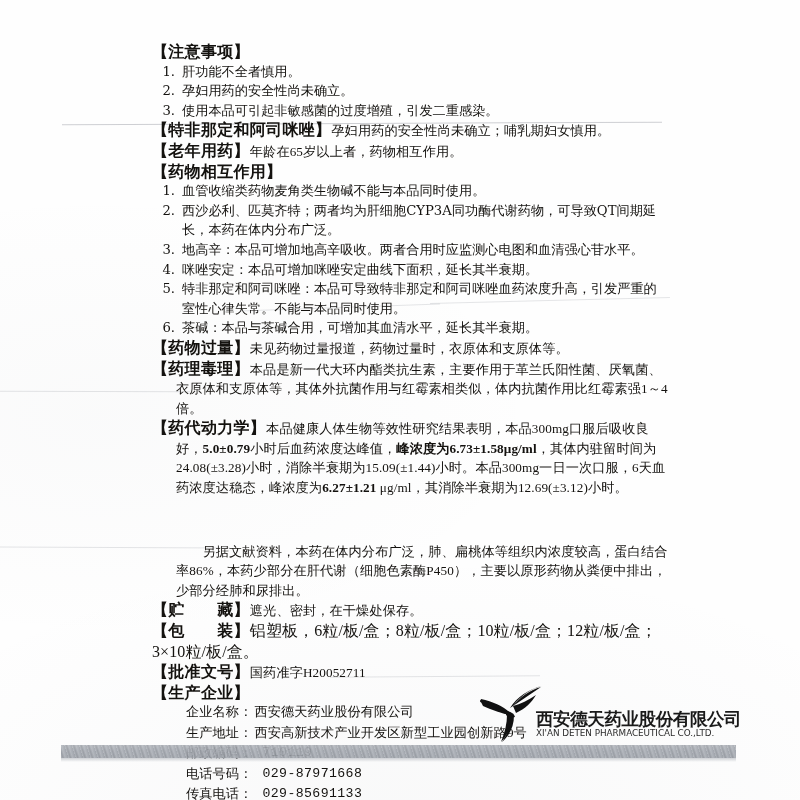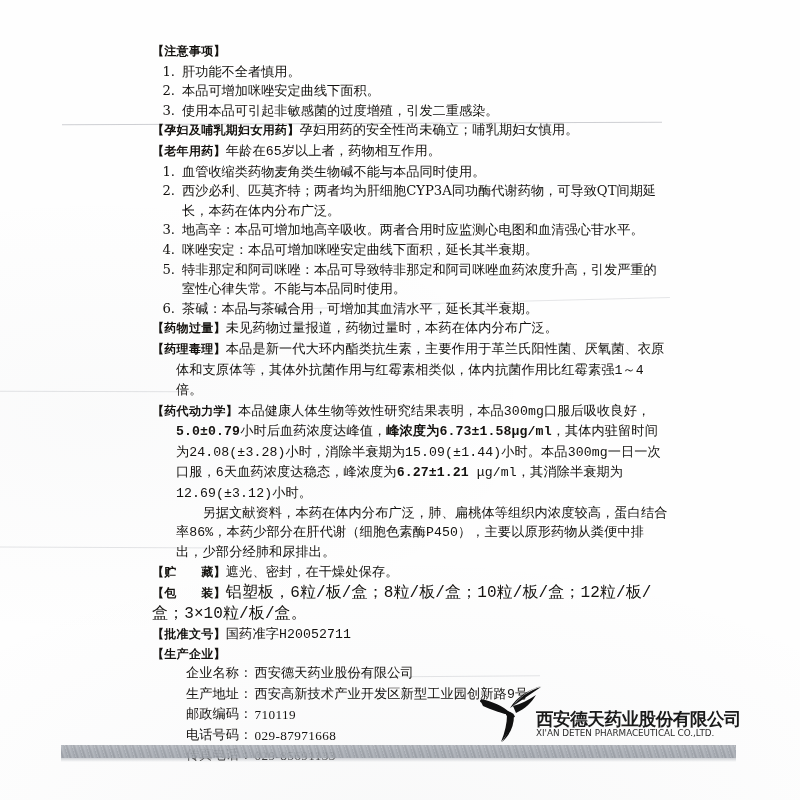--- a/index.html
+++ b/index.html
@@ -51,26 +51,26 @@
 
   .line {
     font-size: 13.2px;
     line-height: 19.6px;
     letter-spacing: 0.1px;
     white-space: normal;
   }
   .sec {
     font-weight: bold;
     font-family: "DejaVu Sans", "Liberation Sans", sans-serif;
-    font-size: 12px;
+    font-size: 16px;
     letter-spacing: 0.3px;
   }
   .body-txt {
     font-weight: normal;
-    font-family: Liberation Mono, monospace;
+    font-family: Liberation Serif, serif;
     font-size: 13.2px;
     letter-spacing: 0.1px;
   }
   .bold-inline { font-weight: bold; margin-top: 27px; }
 
   
   .numlist { margin: 0; padding: 0; list-style: none; }
   .numlist > li {
     display: flex;
     align-items: flex-start;
@@ -80,27 +80,27 @@
   .numlist > li .num {
     width: 30px;
     flex: 0 0 30px;
     text-align: right;
     padding-right: 7px;
     box-sizing: border-box;
     font-family: "DejaVu Serif", "Liberation Serif", serif;
   }
   .numlist > li .txt { flex: 1 1 auto; }
   .indent-hang { padding-left: 24px; text-indent: 0; }
-  .indent-para { padding-left: 24px; text-indent: 2em; }
+  .indent-para { padding-left: 24px; text-indent: 2em; margin-top: 44px; }
   .indent-mfg { padding-left: 34px; }
 
   .mfg-row { display: flex; font-size: 13.2px; line-height: 20.4px; }
   .mfg-row .k { flex: 0 0 auto; }
   .mfg-row .v { flex: 1 1 auto; padding-left: 2px; }
-  .mono-ish { font-family: Liberation Serif, serif; letter-spacing: 0.4px; }
+  .mono-ish { font-family: Liberation Mono, monospace; letter-spacing: 0.4px; margin-left: 8px; }
 
   
   #logo-block {
     position: absolute;
     left: 480px;
     top: 686px;
     width: 280px;
     height: 62px;
   }
   #logo-mark { position: absolute; left: 0; top: 0; width: 62px; height: 56px; }
@@ -166,37 +166,38 @@
 <div id="doc">
 
   <div class="line sec">【注意事项】</div>
   <ul class="numlist">
     <li>
       <span class="num">1.</span>
       <span class="txt">肝功能不全者慎用。</span>
     </li>
     <li>
       <span class="num">2.</span>
-      <span class="txt">本品可增加咪唑安定曲线下面积。</span>
+      <span class="txt">孕妇用药的安全性尚未确立。</span>
     </li>
     <li>
       <span class="num">3.</span>
       <span class="txt">使用本品可引起非敏感菌的过度增殖，引发二重感染。</span>
     </li>
   </ul>
 
   <div class="line">
-    <span class="sec">【孕妇及哺乳期妇女用药】</span><span class="body-txt">孕妇用药的安全性尚未确立；哺乳期妇女慎用。</span>
+    <span class="sec">【特非那定和阿司咪唑】</span><span class="body-txt">孕妇用药的安全性尚未确立；哺乳期妇女慎用。</span>
   </div>
 
 
   <div class="line">
     <span class="sec">【老年用药】</span><span class="body-txt">年龄在65岁以上者，药物相互作用。</span>
   </div>
 
+  <div class="line sec">【药物相互作用】</div>
   <ul class="numlist">
     <li>
       <span class="num">1.</span>
       <span class="txt">血管收缩类药物麦角类生物碱不能与本品同时使用。</span>
     </li>
     <li>
       <span class="num">2.</span>
       <span class="txt">西沙必利、匹莫齐特；两者均为肝细胞CYP3A同功酶代谢药物，可导致QT间期延长，本药在体内分布广泛。</span>
     </li>
     <li>
@@ -211,21 +212,21 @@
       <span class="num">5.</span>
       <span class="txt">特非那定和阿司咪唑：本品可导致特非那定和阿司咪唑血药浓度升高，引发严重的室性心律失常。不能与本品同时使用。</span>
     </li>
     <li>
       <span class="num">6.</span>
       <span class="txt">茶碱：本品与茶碱合用，可增加其血清水平，延长其半衰期。</span>
     </li>
   </ul>
 
   <div class="line">
-    <span class="sec">【药物过量】</span><span class="body-txt">未见药物过量报道，药物过量时，本药在体内分布广泛。</span>
+    <span class="sec">【药物过量】</span><span class="body-txt">未见药物过量报道，药物过量时，衣原体和支原体等。</span>
   </div>
 
   <div class="line indent-hang" style="text-indent:-24px;">
     <span class="sec">【药理毒理】</span><span class="body-txt">本品是新一代大环内酯类抗生素，主要作用于革兰氏阳性菌、厌氧菌、衣原体和支原体等，其体外抗菌作用与红霉素相类似，体内抗菌作用比红霉素强1～4倍。</span>
   </div>
 
   <div class="line indent-hang" style="text-indent:-24px;">
     <span class="sec">【药代动力学】</span><span class="body-txt"><span>本品健康人体生物等效性研究结果表明，本品300mg口服后吸收良好，</span><span class="bold-inline">5.0±0.79</span><span>小时后血药浓度达峰值，</span><span class="bold-inline">峰浓度为6.73±1.58μg/ml</span><span>，其体内驻留时间为24.08(±3.28)小时，消除半衰期为15.09(±1.44)小时。本品300mg一日一次口服，6天血药浓度达稳态，峰浓度为</span><span class="bold-inline">6.27±1.21</span><span> μg/ml，其消除半衰期为12.69(±3.12)小时。</span></span>
   </div>
   <div class="line indent-para body-txt">另据文献资料，本药在体内分布广泛，肺、扁桃体等组织内浓度较高，蛋白结合率86%，本药少部分在肝代谢（细胞色素酶P450），主要以原形药物从粪便中排出，少部分经肺和尿排出。</div>

